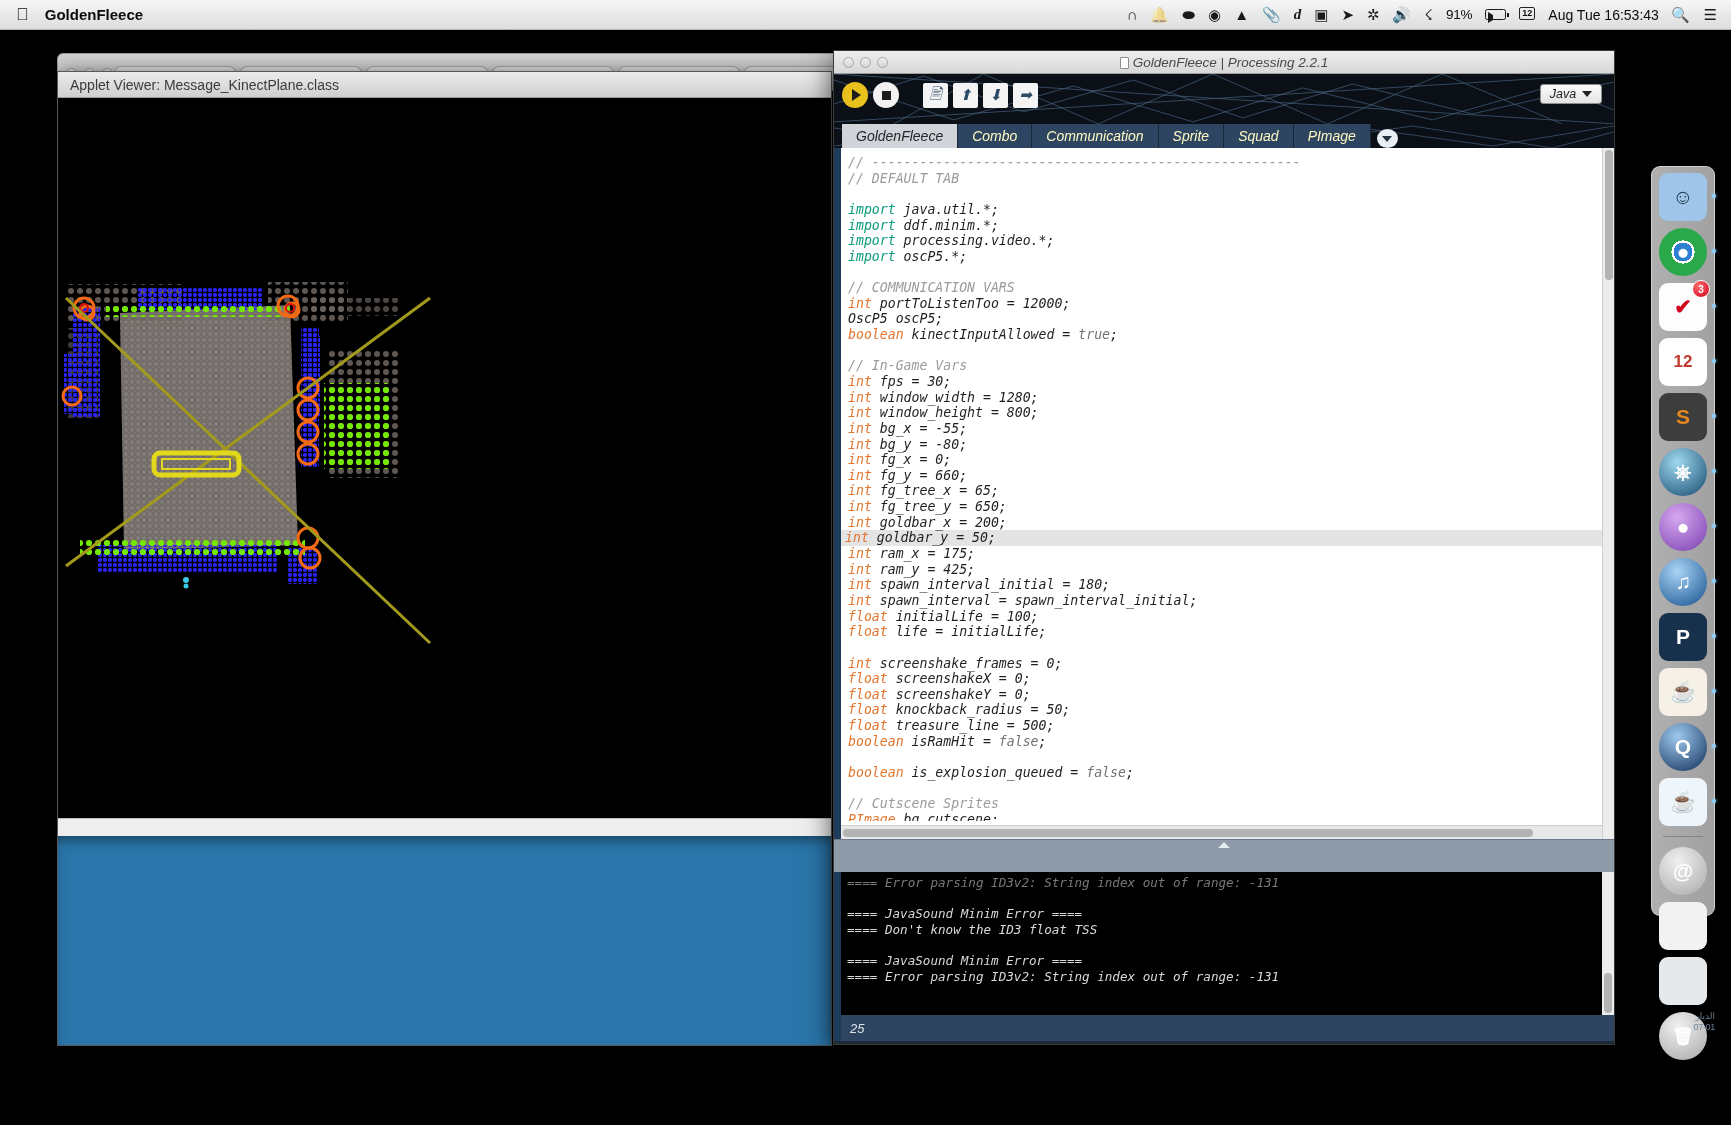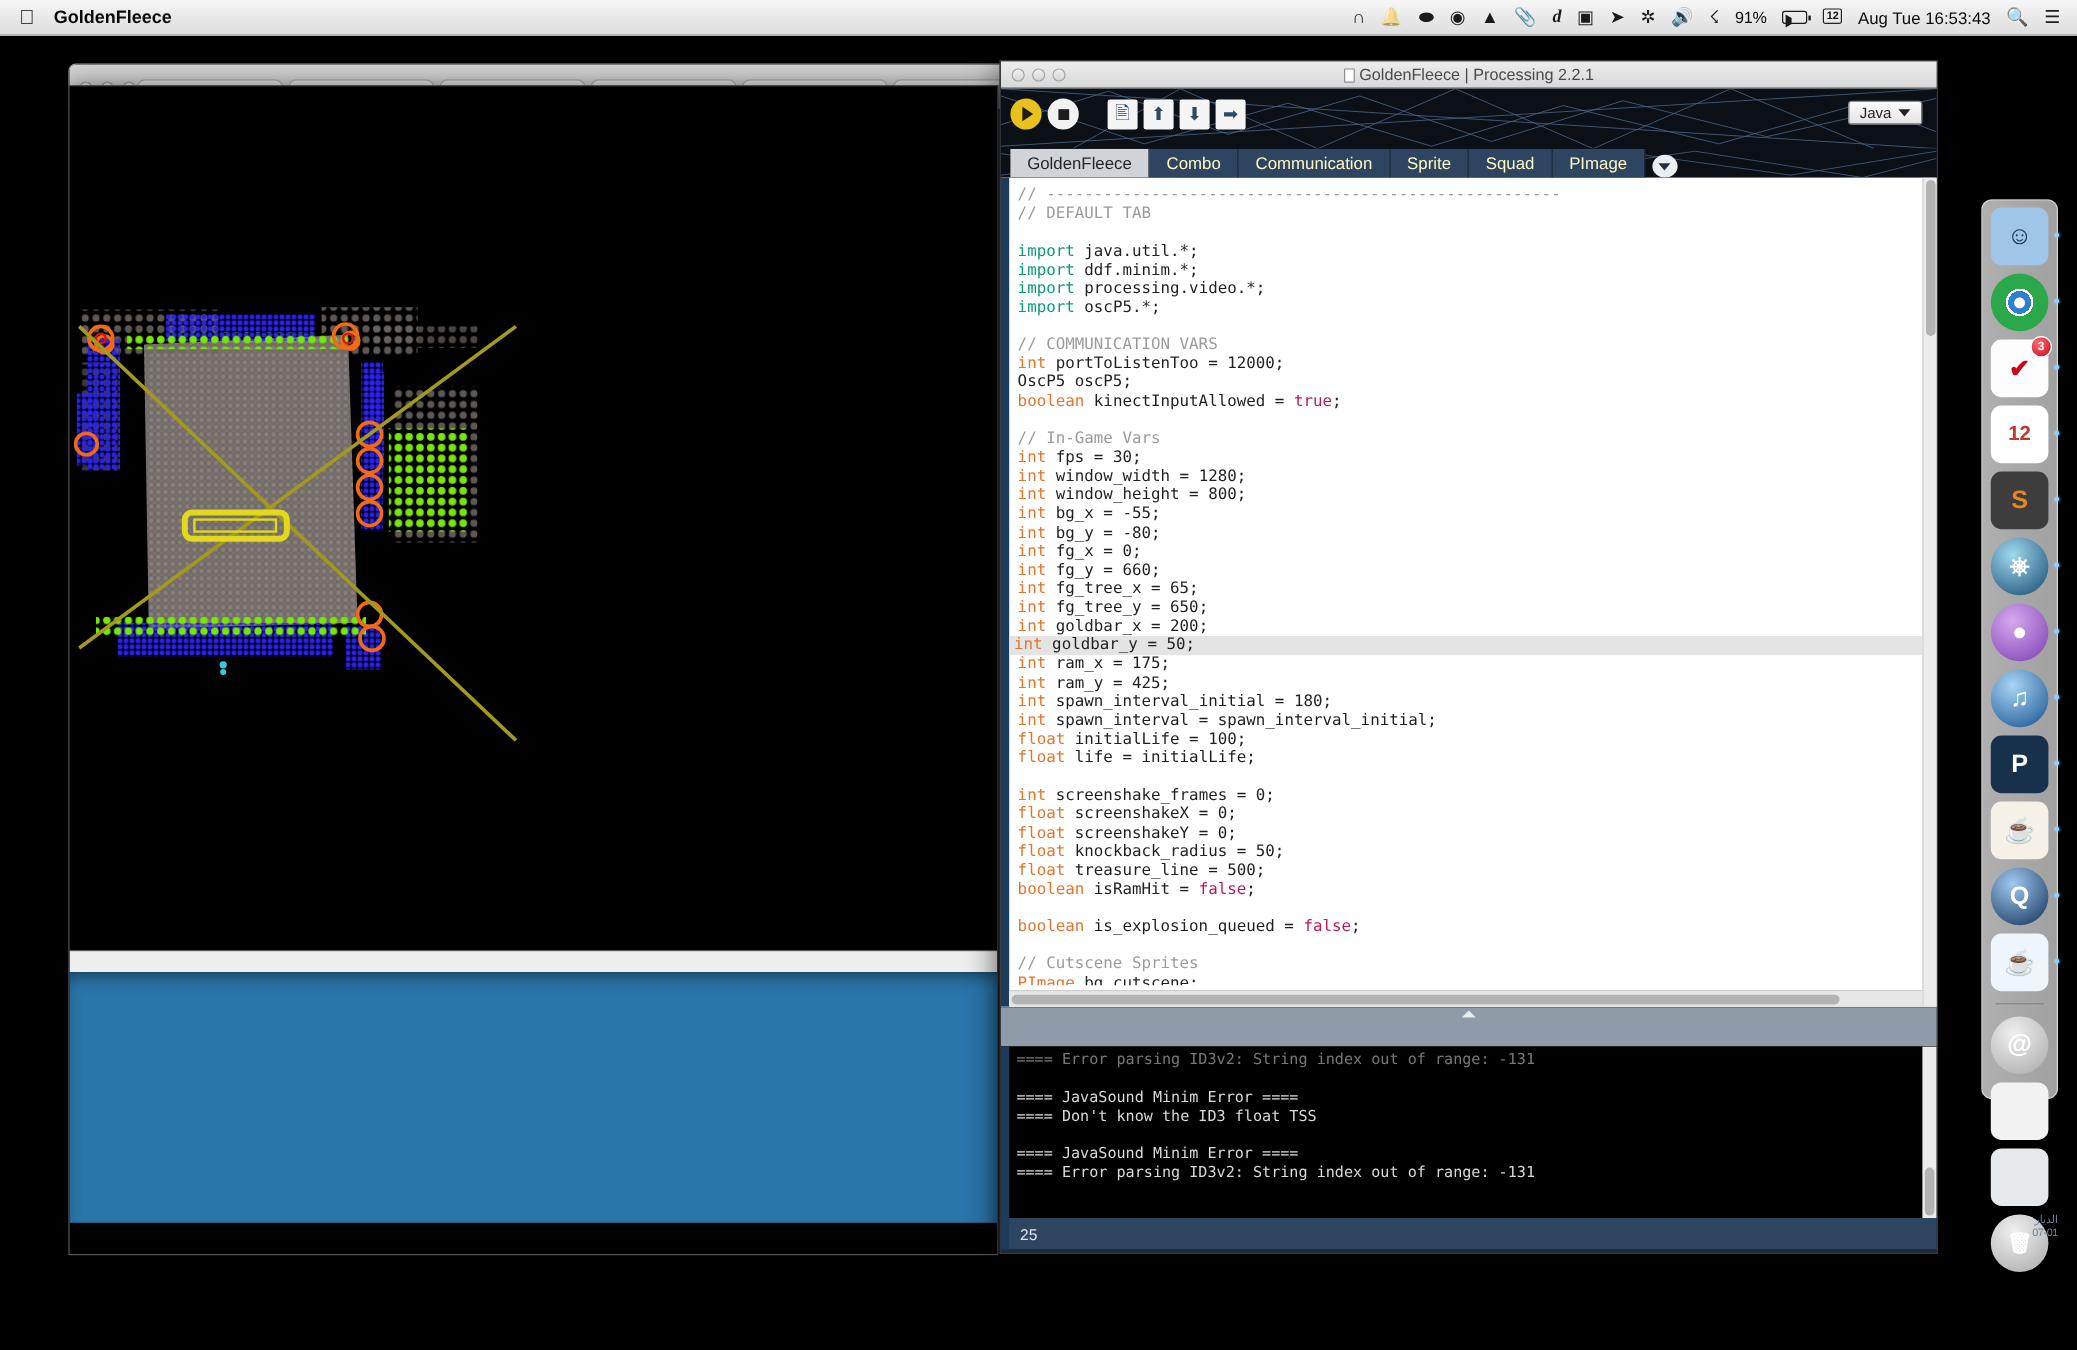--- a/index.html
+++ b/index.html
@@ -77,21 +77,21 @@
   }
   #applet-canvas { position: relative; width: 100%; height: 720px; background: #000; overflow: hidden; }
   #applet-strip { height: 18px; background: #eeeeee; border-top: 1px solid #bbb; }
   #applet-blue { height: 209px; background: #2a75a9;
      box-shadow: inset 0 8px 14px -6px rgba(0,0,0,.55); }
 
   
   #proc-window {
     position: absolute; left: 833px; top: 50px; width: 782px; height: 995px;
     border: 1px solid #3a3a3a; background: #1d2a38; z-index: 30;
-    box-shadow: 0 6px 26px rgba(0,0,0,.75); overflow: hidden;
+    box-shadow: 0 6px 26px rgba(0,0,0,.75); overflow: hidden; font-style: italic;
   }
   #proc-titlebar {
     height: 23px;
     background: linear-gradient(to bottom,#ededed,#d8d8d8);
     border-bottom: 1px solid #9d9d9d;
     display: flex; align-items: center; position: relative;
   }
   #proc-titlebar .ctl { display: flex; gap: 6px; margin-left: 9px; }
   #proc-titlebar .ctl i { width: 11px; height: 11px; border-radius: 50%;
     background: linear-gradient(to bottom,#efefef,#d6d6d6); border: 1px solid #a5a5a5; display: block; }
@@ -152,21 +152,21 @@
     position: absolute; left: 7px; top: 0; right: 12px; bottom: 18px;
     font-family: "DejaVu Sans Mono", monospace;
     font-size: 13.2px; line-height: 15.65px;
     color: #1f1f1f; padding: 7px 0 0 7px; white-space: pre; overflow: hidden;
   }
   #code .line { height: 15.65px; }
   #code .line.hl { background: #e4e4e4; margin-left: -7px; padding-left: 4px; }
   .cm { color: #9b9b9b; }
   .kw { color: #e2762e; }
   .kw2 { color: #0a9b7c; }
-  .lit { color: #be185d; }
+  .lit { color: #737373; }
 
   #v-scroll {
     position: absolute; right: 0; top: 0; width: 12px; height: 691px;
     background: #ececec; border-left: 1px solid #cfcfcf;
   }
   #v-scroll .thumb { position: absolute; left: 2px; top: 2px; width: 8px; height: 130px;
     background: #b3b3b3; border-radius: 4px; }
   #h-scroll {
     position: absolute; left: 7px; right: 12px; bottom: 0; height: 14px;
     background: #e7e7e7; border-top: 1px solid #cfcfcf;
@@ -277,20 +277,23 @@
       <div class="chr-tab">
           <span class="fav" style="background:#e07820"></span>
         </div>
       <div class="chr-tab">
           <span class="fav" style="background:#2b2b2b"></span>
         </div>
     </div>
   </div>
 
   <div id="applet-window">
+    <div id="applet-titlebar">
+      <span>Applet Viewer: Message_KinectPlane.class</span>
+    </div>
     <div id="applet-canvas">
       <svg width="775" height="720" viewBox="0 0 775 720" style="display:block">
         <rect x="0" y="0" width="775" height="720" fill="#000"></rect>
 
         <polygon points="62,215 232,207 240,447 66,452" fill="#7c7471" opacity="0.92"></polygon>
         <polygon points="62,215 232,207 240,447 66,452" fill="url(#noise)" opacity="0.5"></polygon>
         <defs>
           <pattern id="noise" width="6" height="6" patternUnits="userSpaceOnUse">
             <rect width="6" height="6" fill="none"></rect>
             <circle cx="2" cy="2" r="1.8" fill="#b9b3ae" opacity="0.55"></circle>

